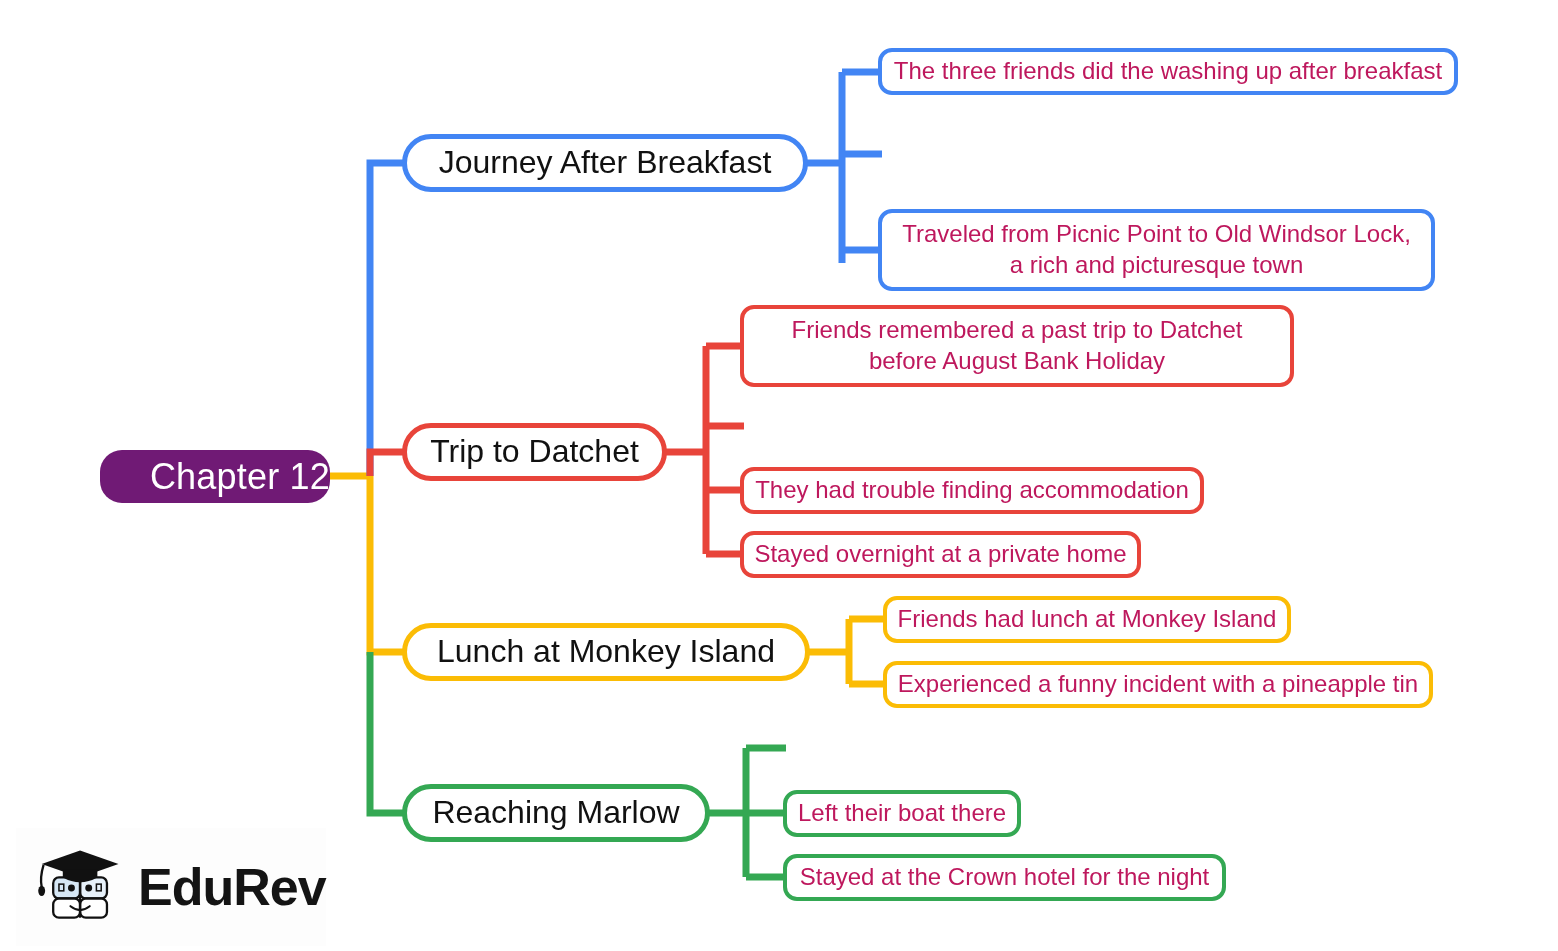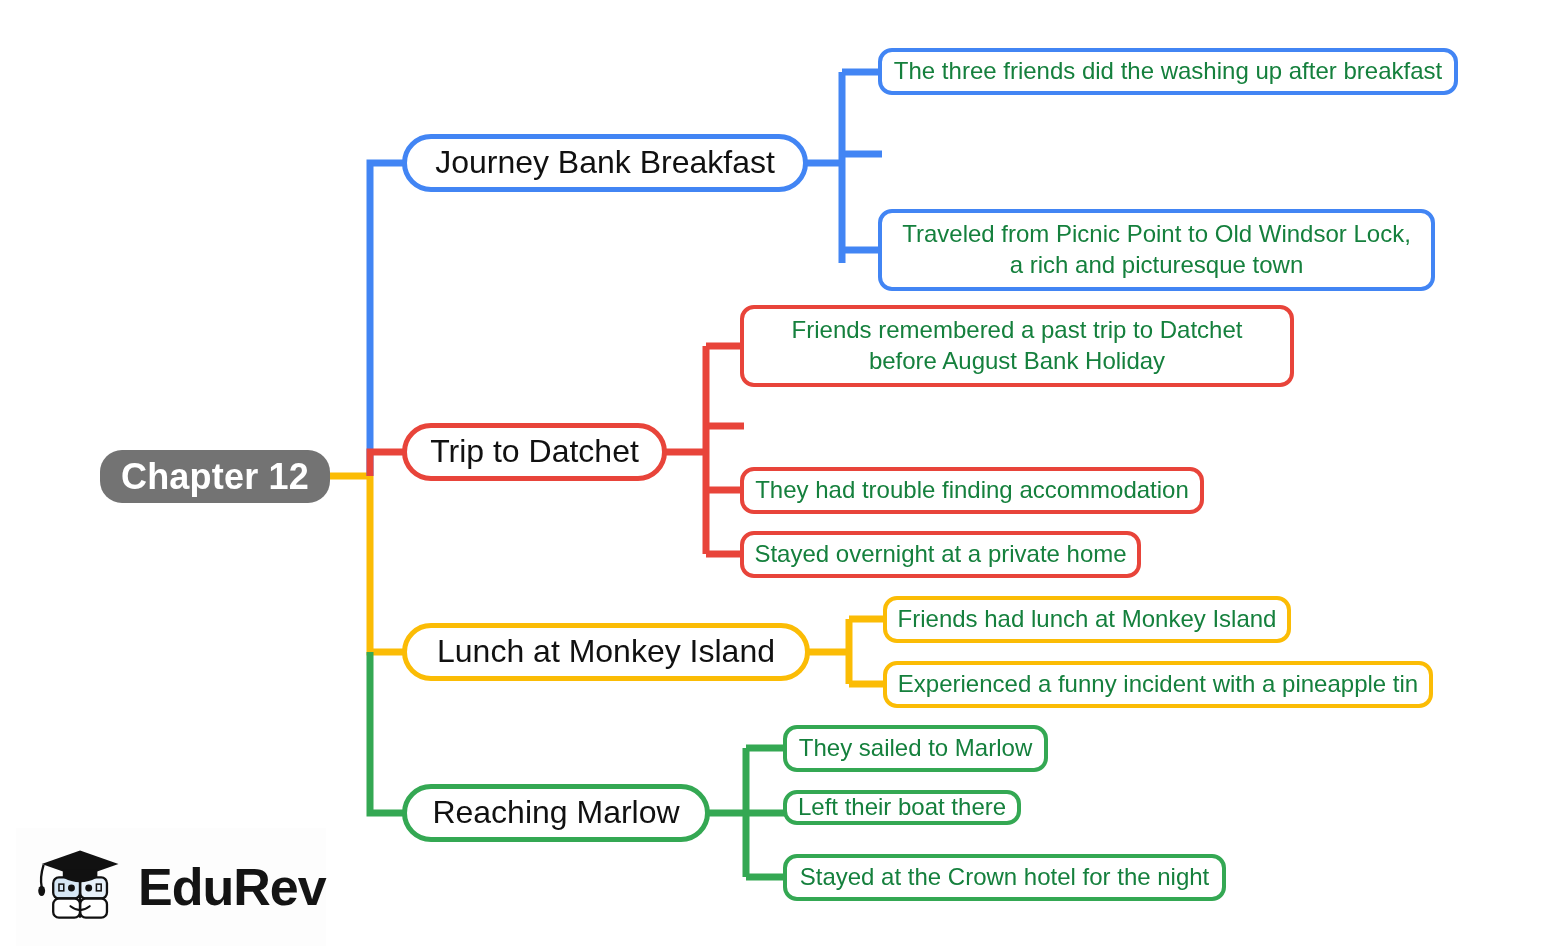--- a/index.html
+++ b/index.html
@@ -29,26 +29,26 @@
     width: 1558px;
     height: 951px;
     pointer-events: none;
   }
 
   
   .root-node {
     position: absolute;
     display: flex;
     align-items: center;
-    justify-content: center;
-    background: #737373;
+    justify-content: flex-end;
+    background: #701a75;
     color: #ffffff;
     border-radius: 22px;
     font-size: 36px;
-    font-weight: bold;
+    font-weight: normal;
     letter-spacing: 0.2px;
     white-space: nowrap;
     box-sizing: border-box;
   }
 
   
   .branch-node {
     position: absolute;
     display: flex;
     align-items: center;
@@ -65,21 +65,21 @@
   }
 
   
   .leaf-node {
     position: absolute;
     display: flex;
     align-items: center;
     justify-content: center;
     text-align: center;
     background: #ffffff;
-    color: #15803d;
+    color: #be185d;
     border-style: solid;
     border-width: 4px;
     border-radius: 14px;
     font-size: 24px;
     line-height: 1.28;
     padding: 0 14px;
     box-sizing: border-box;
   }
   .leaf-node.one-line { white-space: nowrap; }
 
@@ -154,21 +154,21 @@
       <path d="M 746 813 H 786"></path>
       <path d="M 746 877 H 786"></path>
     </g>
   </svg>
 
   <div class="root-node" style="left:100px; top:450px; width:230px; height:53px;">
     <span>Chapter 12</span>
   </div>
 
   <div class="branch-node" style="left:402px; top:134px; width:406px; height:58px; border-color:#4285F4;">
-    <span>Journey Bank Breakfast</span>
+    <span>Journey After Breakfast</span>
   </div>
 
   <div class="branch-node" style="left:402px; top:623px; width:408px; height:58px; border-color:#FBBC05;">
     <span>Lunch at Monkey Island</span>
   </div>
 
   <div class="branch-node" style="left:402px; top:423px; width:265px; height:58px; border-color:#E8443A;">
     <span>Trip to Datchet</span>
   </div>
 
@@ -199,25 +199,22 @@
   </div>
 
   <div class="leaf-node one-line" style="left:883px; top:596px; width:408px; height:47px; border-color:#FBBC05;">
     <span>Friends had lunch at Monkey Island</span>
   </div>
 
   <div class="leaf-node one-line" style="left:883px; top:661px; width:550px; height:47px; border-color:#FBBC05;">
     <span>Experienced a funny incident with a pineapple tin</span>
   </div>
 
-  <div class="leaf-node one-line" style="left:783px; top:725px; width:265px; height:47px; border-color:#34A853;">
-    <span>They sailed to Marlow</span>
-  </div>
-
-  <div class="leaf-node one-line" style="left:783px; top:790px; width:238px; height:35px; border-color:#34A853;">
+
+  <div class="leaf-node one-line" style="left:783px; top:790px; width:238px; height:47px; border-color:#34A853;">
     <span>Left their boat there</span>
   </div>
 
   <div class="leaf-node one-line" style="left:783px; top:854px; width:443px; height:47px; border-color:#34A853;">
     <span>Stayed at the Crown hotel for the night</span>
   </div>
 
   <div id="logo">
     <svg class="mark" viewBox="0 0 100 100">
 

